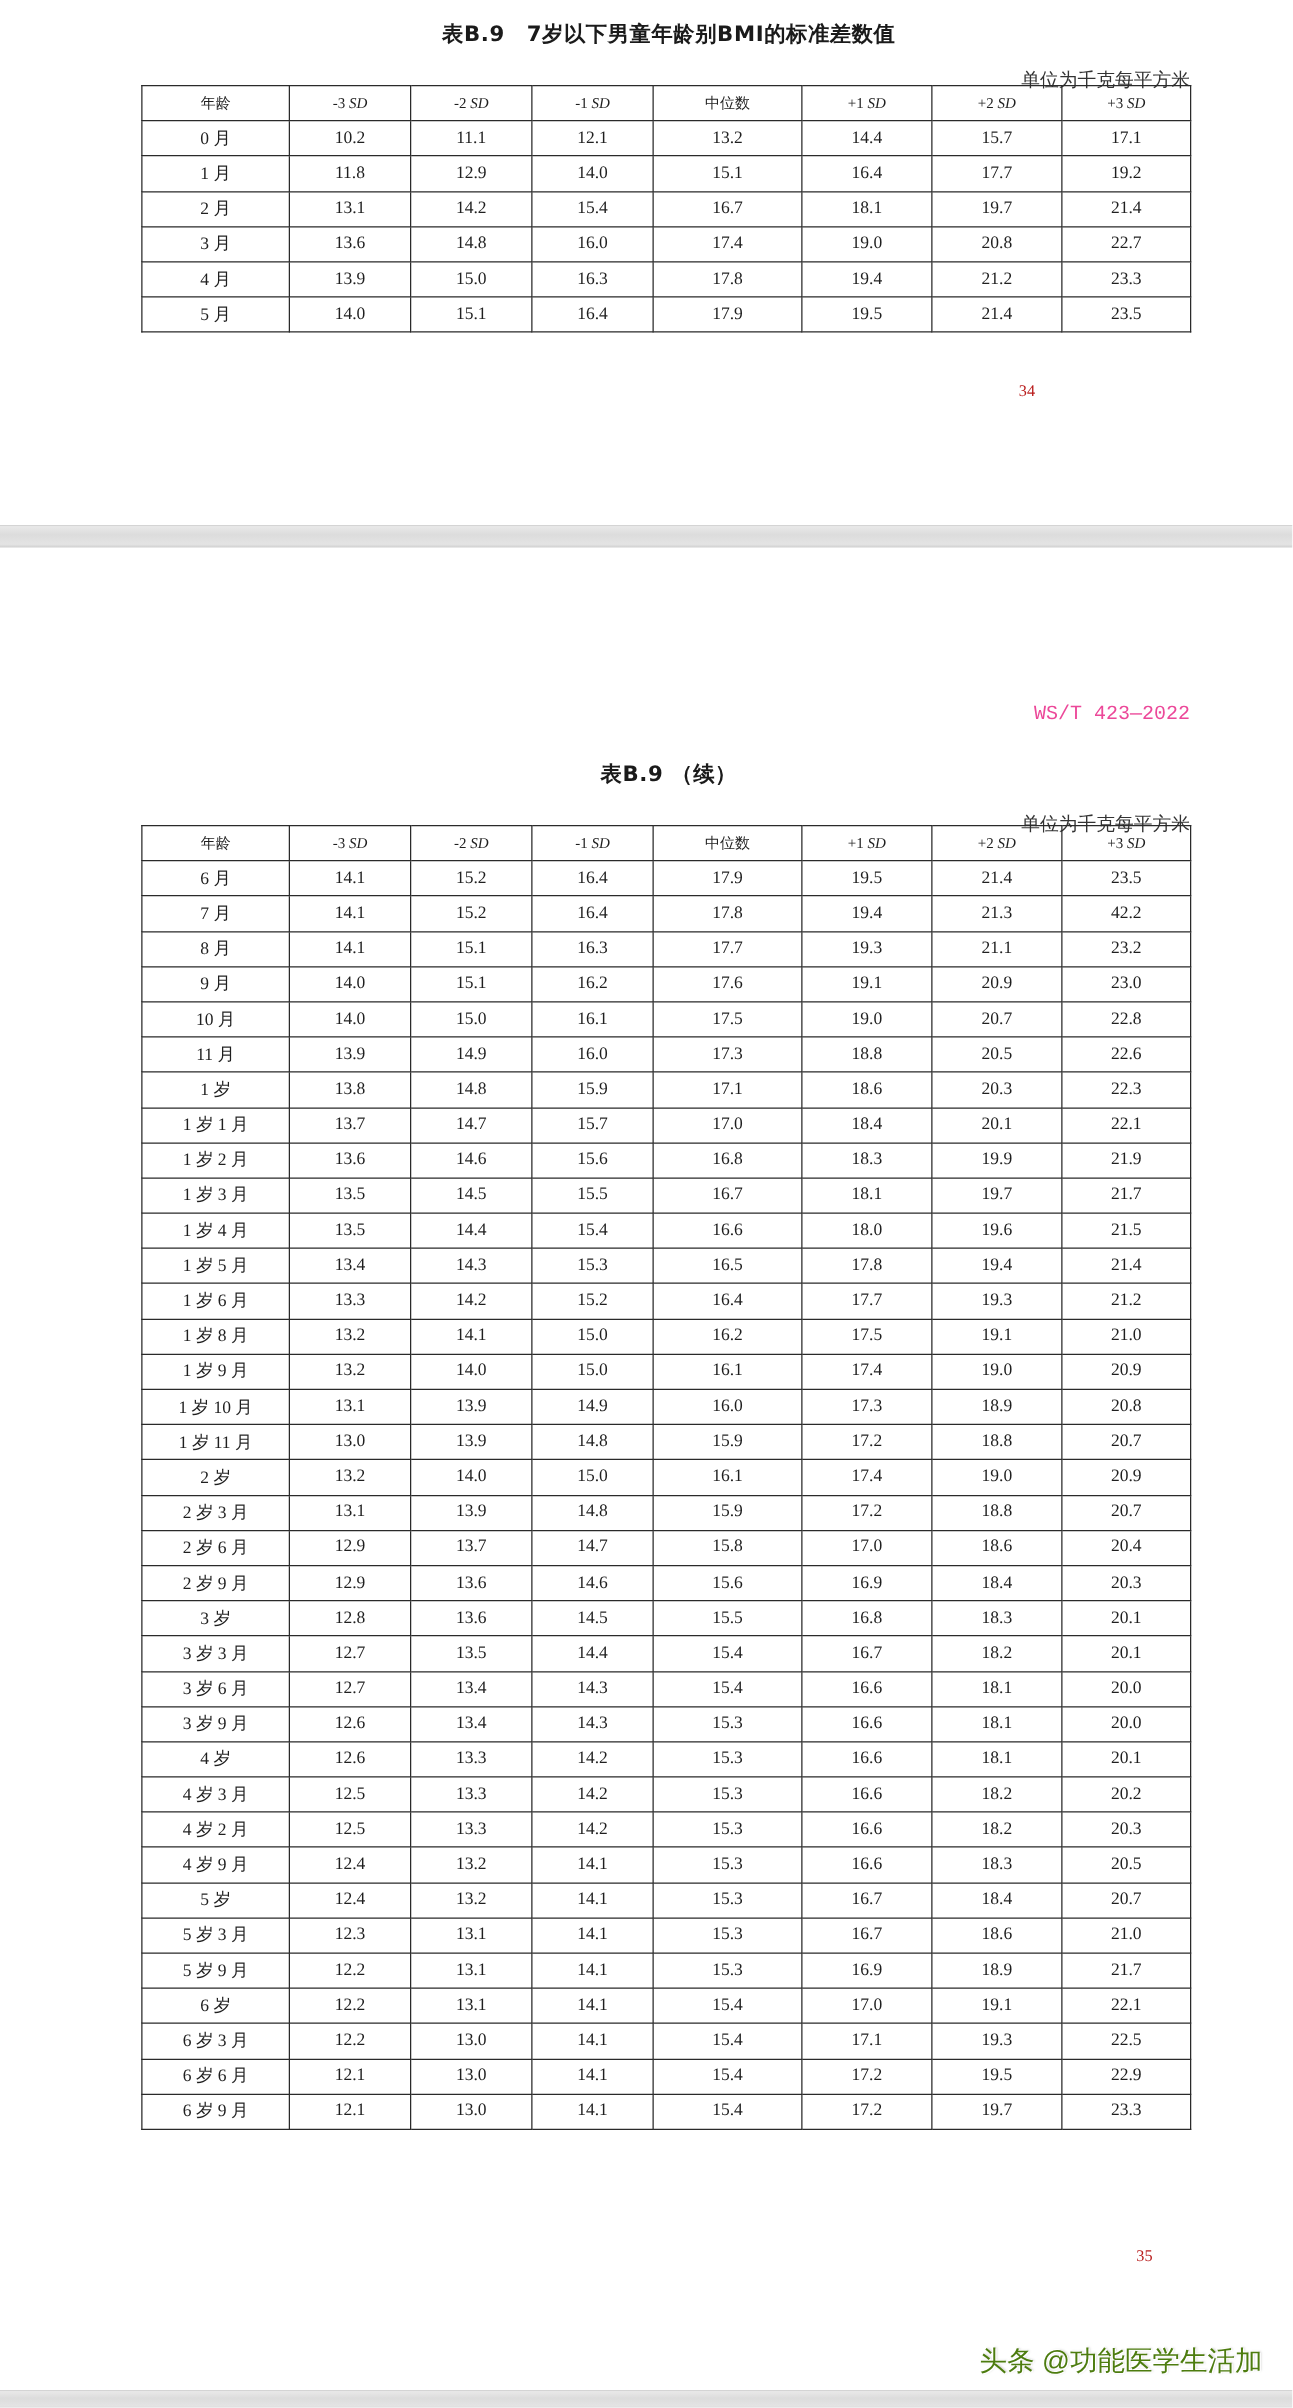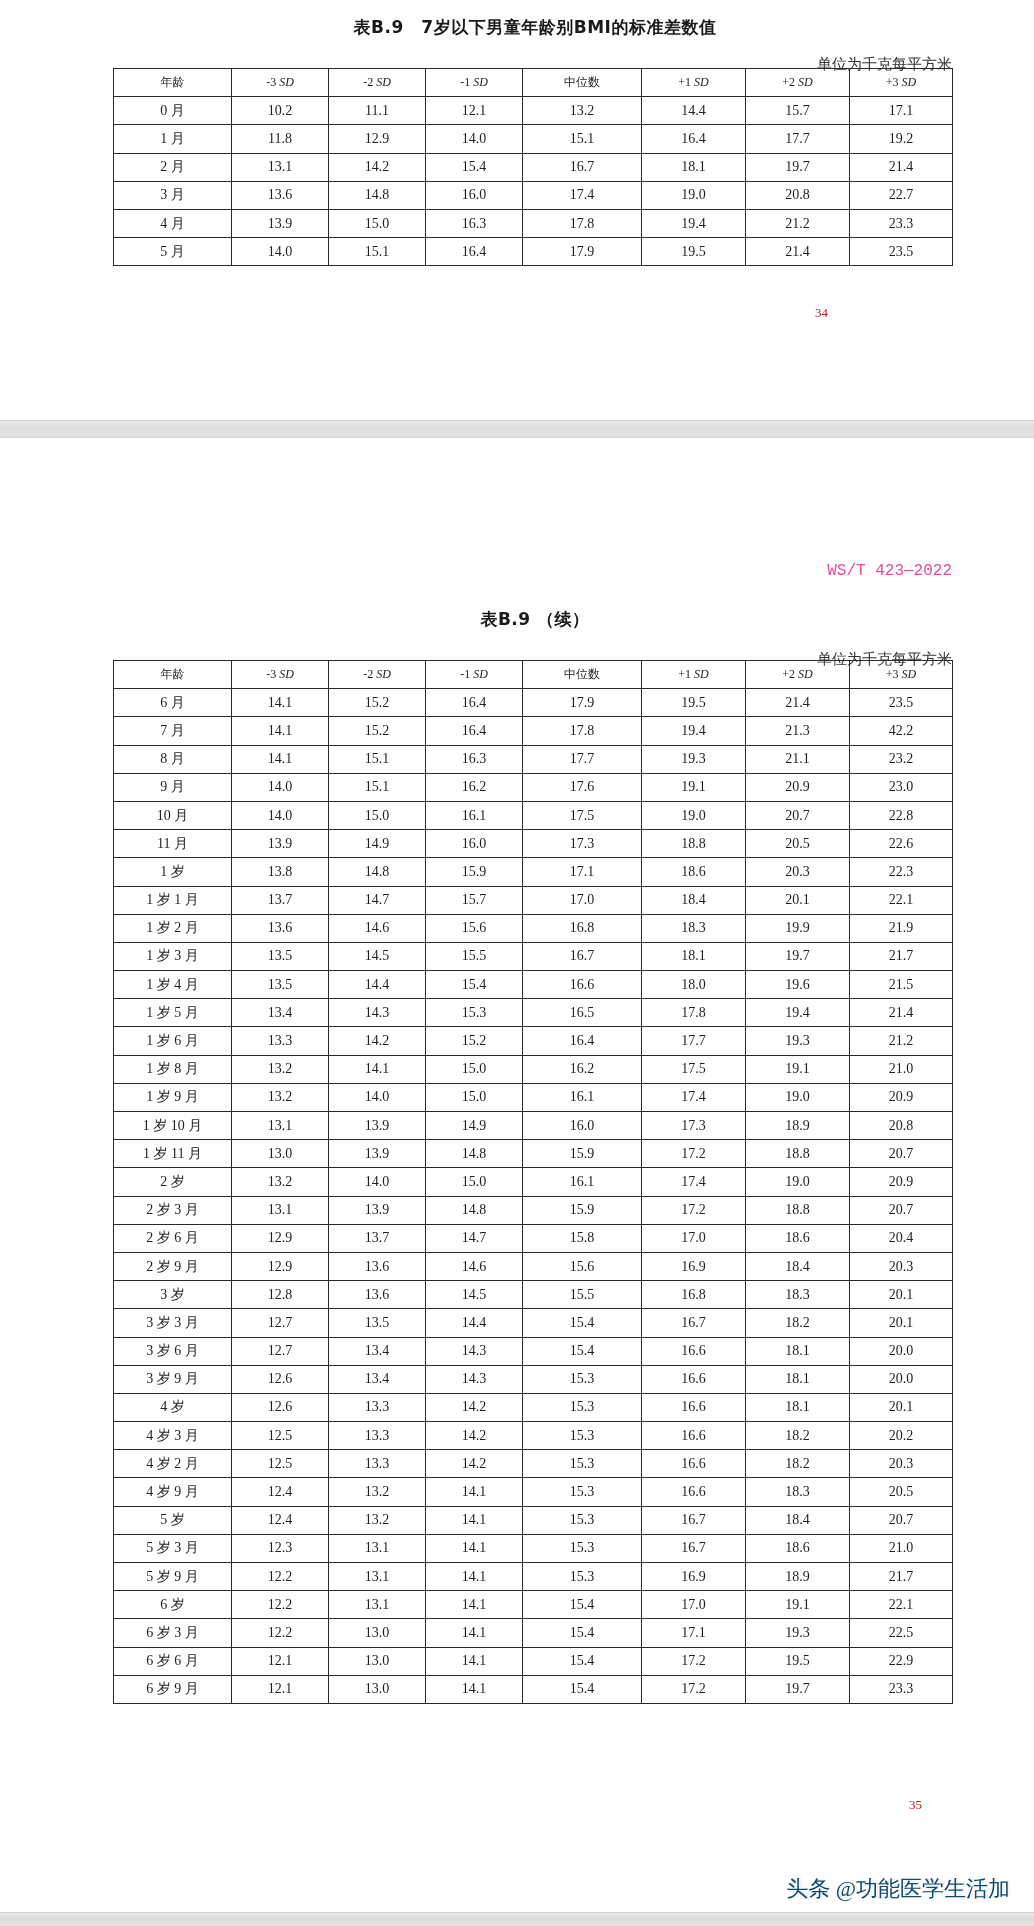--- a/index.html
+++ b/index.html
@@ -37,22 +37,22 @@
   table.bmi td, table.bmi th {
     border: 1px solid #2a2a2a; height: 27.2px; padding: 0;
     text-align: center; vertical-align: middle;
     font-size: 14px; font-weight: normal; color: #1f1f1f;
   }
   table.bmi th { font-size: 12px; }
   table.bmi th .sd { font-style: italic; }
   .c0 { width: 118px; } .c1 { width: 97px; } .c2 { width: 97px; } .c3 { width: 97px; }
   .c4 { width: 119px; } .c5 { width: 104px; } .c6 { width: 104px; } .c7 { width: 103px; }
   .watermark {
-    right: 24px; font-family: Liberation Serif, serif; font-size: 22px;
-    color: #0c4a6e; text-shadow: 1px 1px 0 #fff, -1px -1px 0 #fff, 1px 0 2px rgba(0,0,0,0.25);
+    right: 24px; font-family: Liberation Sans, sans-serif; font-size: 22px;
+    color: #4d7c0f; text-shadow: 1px 1px 0 #fff, -1px -1px 0 #fff, 1px 0 2px rgba(0,0,0,0.25);
   }
 </style>
 </head>
 <body>
 
 <div class="abs title" style="top:16px;">表B.9　7岁以下男童年龄别BMI的标准差数值</div>
 <div class="abs unit" style="top:43px;">单位为千克每平方米</div>
 
 <table class="bmi" id="table1" style="top:68px;">
   <colgroup>

